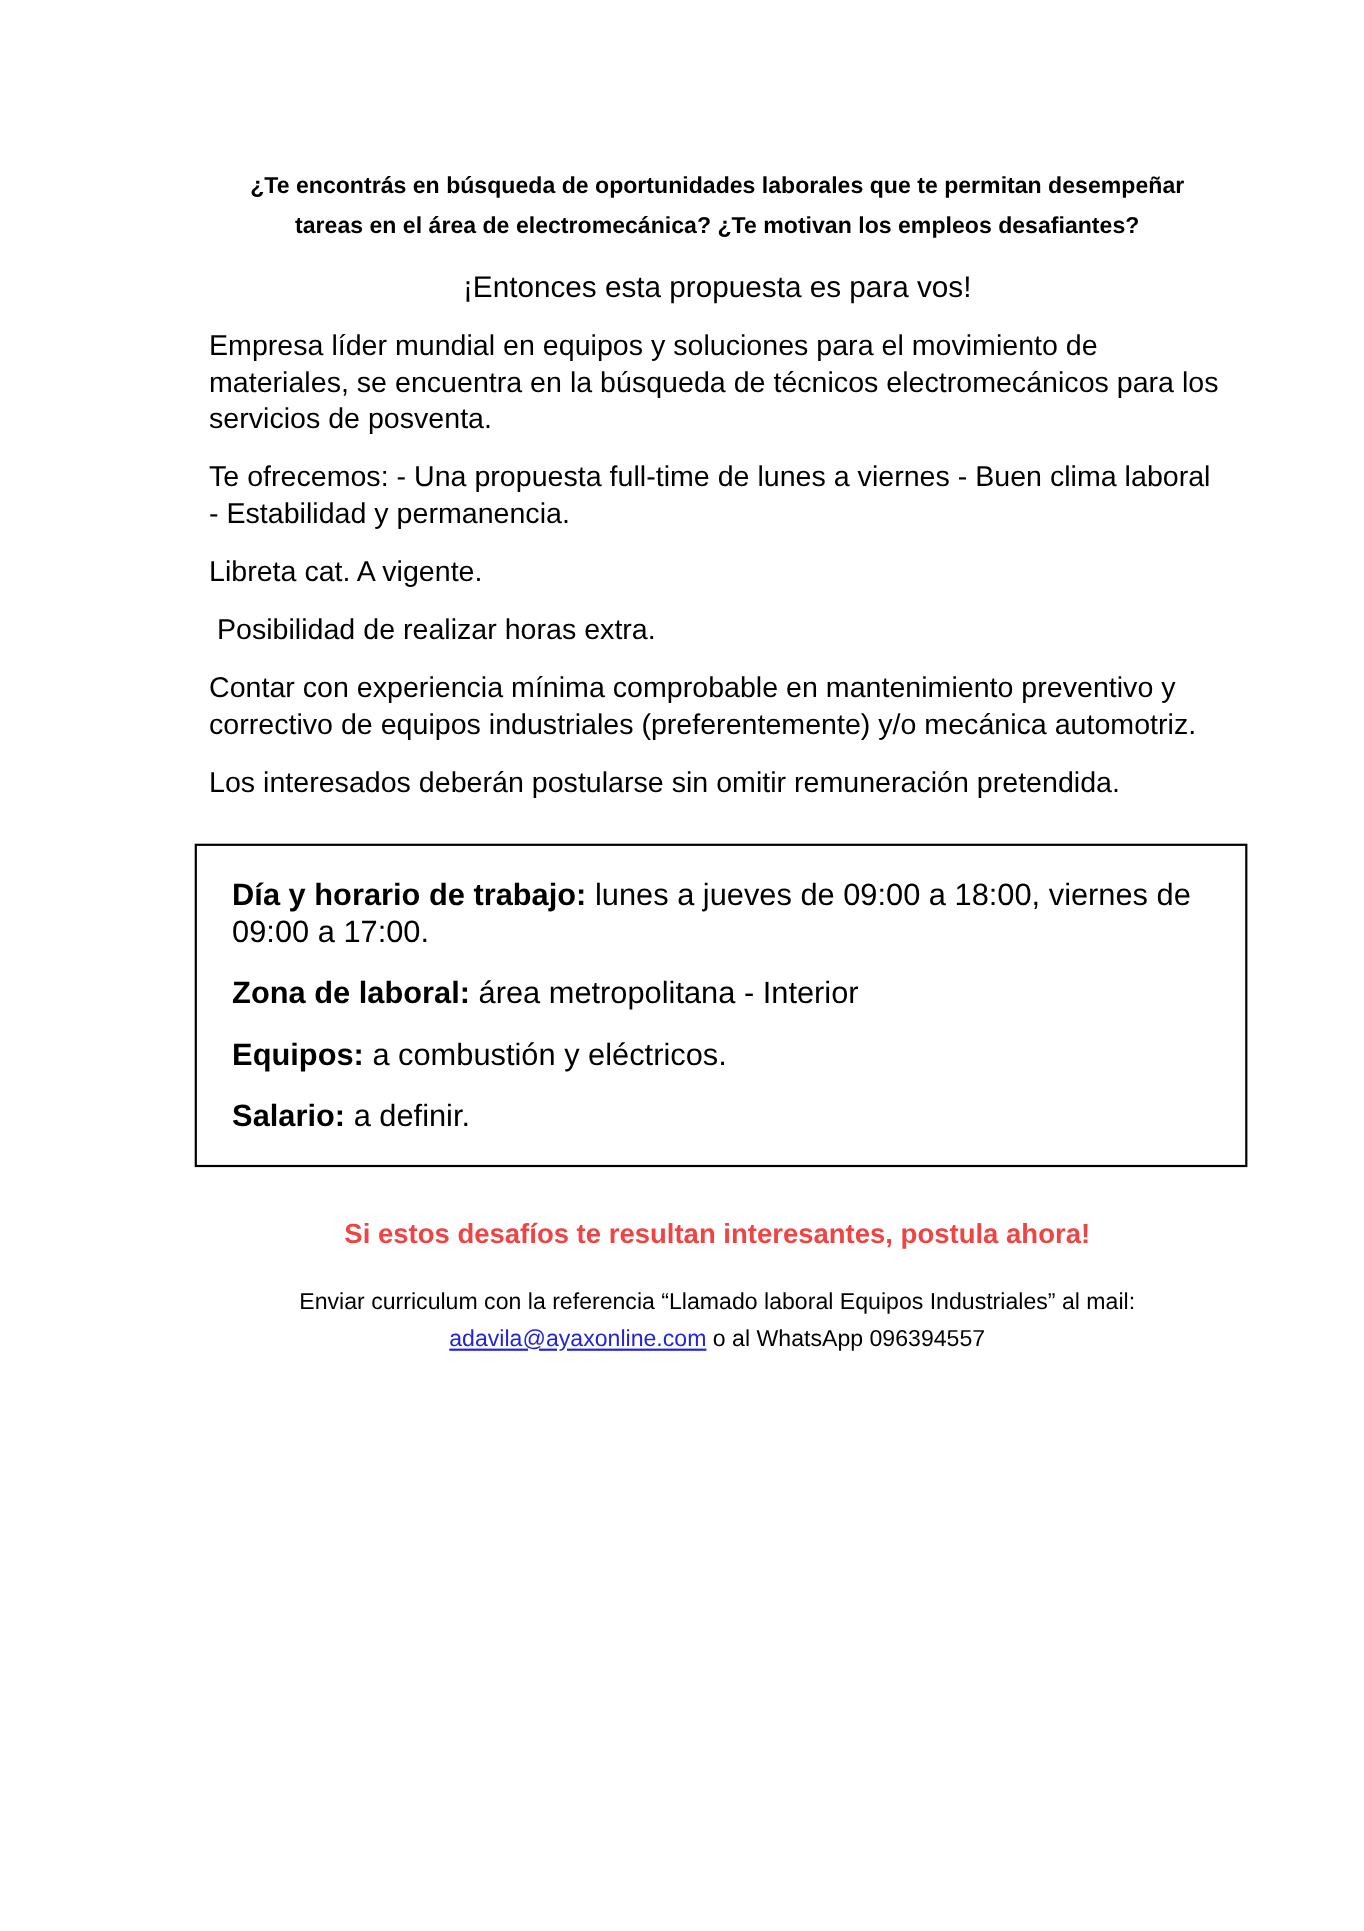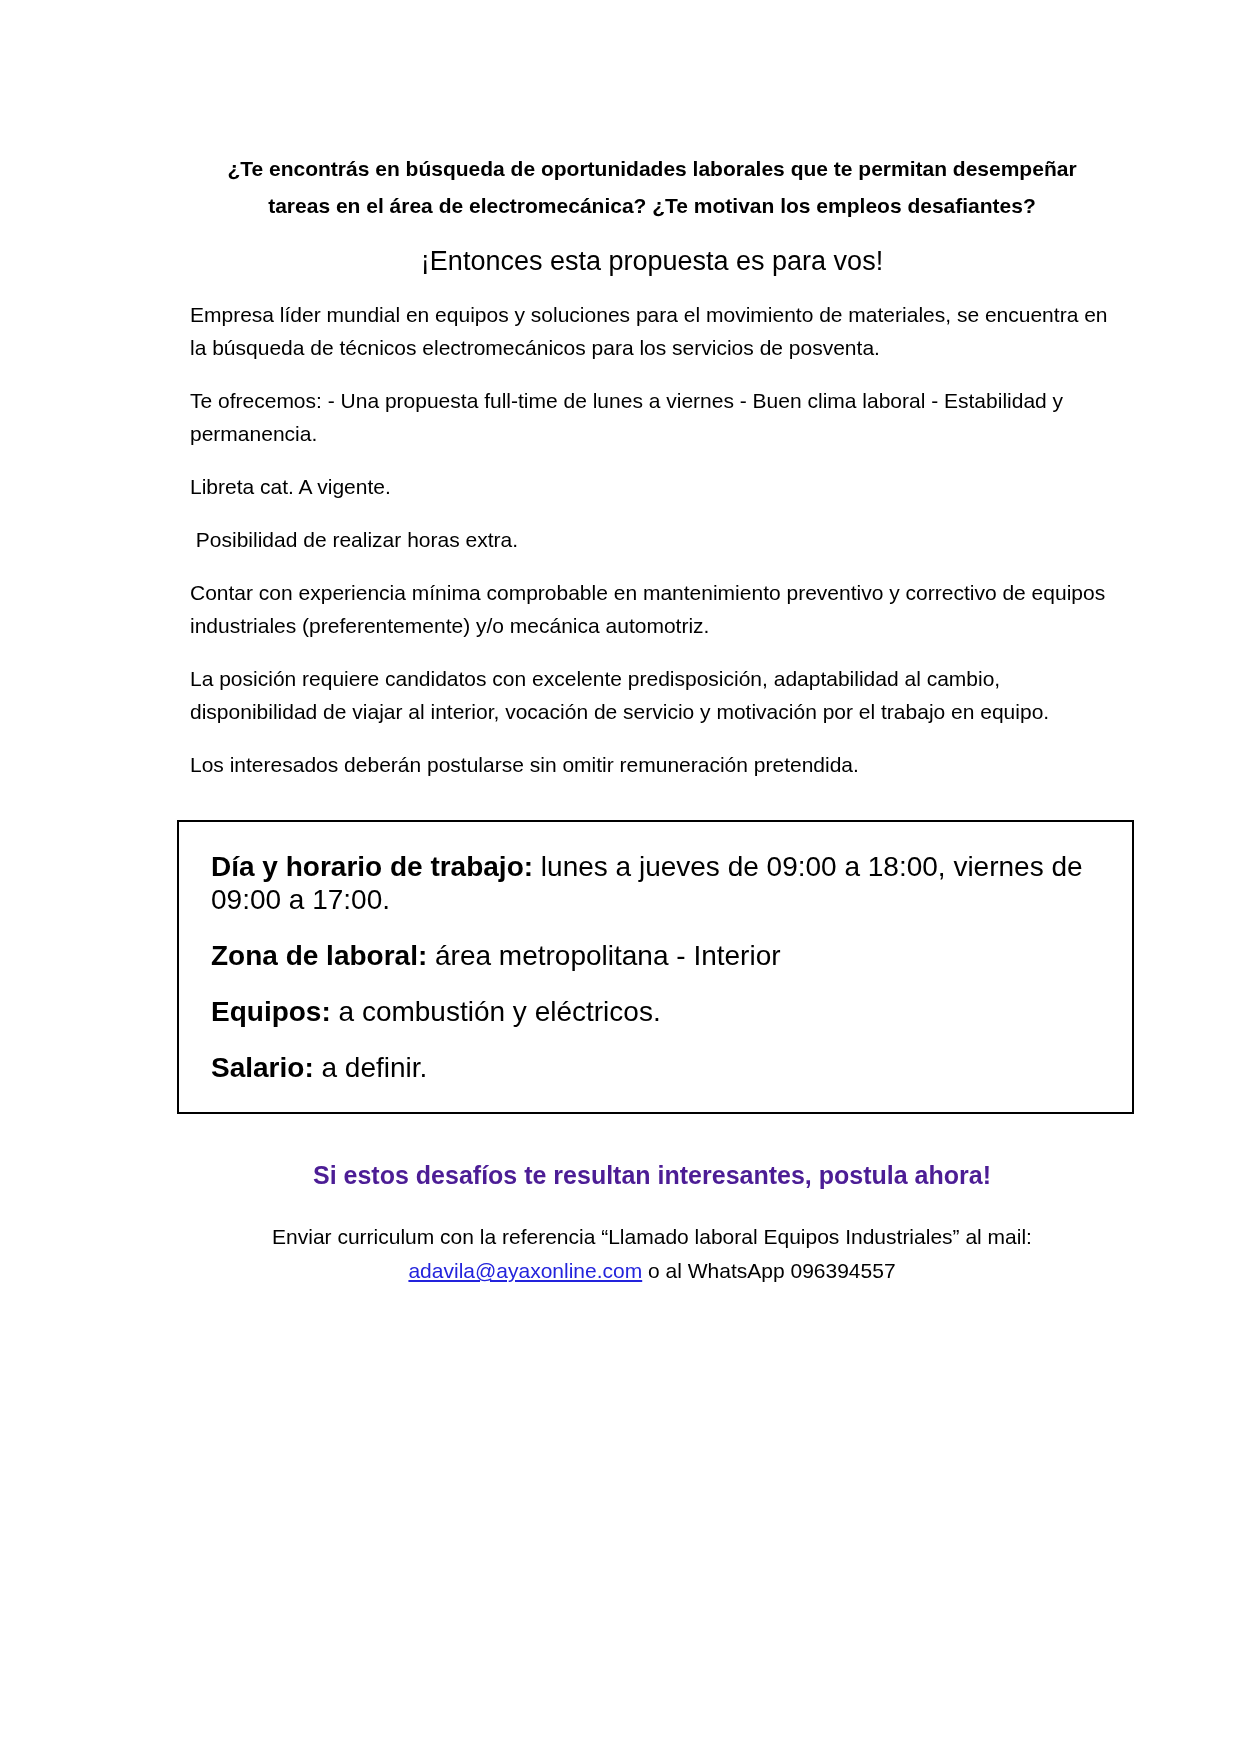--- a/index.html
+++ b/index.html
@@ -32,21 +32,21 @@
     display: block;
     white-space: pre-wrap;
   }
   .subtitle {
     font-size: 27px;
     line-height: 33px;
     text-align: center;
     margin: 0 0 20px 0;
   }
   p.body-par {
-    font-size: 21px;
+    font-size: 26px;
     line-height: 33px;
     margin: 0 0 20px 0;
     white-space: pre-wrap;
   }
   .details-box {
     box-sizing: border-box;
     margin: 39px 0 0 -13px;
     width: 957px;
     border: 2px solid #000000;
     padding: 28px 32px;
@@ -60,21 +60,21 @@
     margin-bottom: 0;
   }
   .details-box .box-label {
     font-weight: bold;
   }
   .cta-headline {
     font-size: 25px;
     font-weight: bold;
     line-height: 30px;
     text-align: center;
-    color: #4c1d95;
+    color: #ef4444;
     margin: 46px 0 0 0;
   }
   .cta-contact {
     font-size: 21px;
     line-height: 34px;
     text-align: center;
     margin: 30px 0 0 0;
   }
   .cta-contact .contact-line {
     display: block;
@@ -97,21 +97,20 @@
       <span class="title-line">tareas en el área de electromecánica? ¿Te motivan los empleos desafiantes?</span>
     </h1>
 
     <div class="subtitle">¡Entonces esta propuesta es para vos!</div>
 
     <p class="body-par">Empresa líder mundial en equipos y soluciones para el movimiento de materiales, se encuentra en la búsqueda de técnicos electromecánicos para los servicios de posventa.</p>
     <p class="body-par">Te ofrecemos: - Una propuesta full-time de lunes a viernes - Buen clima laboral - Estabilidad y permanencia.</p>
     <p class="body-par">Libreta cat. A vigente.</p>
     <p class="body-par"> Posibilidad de realizar horas extra.</p>
     <p class="body-par">Contar con experiencia mínima comprobable en mantenimiento preventivo y correctivo de equipos industriales (preferentemente) y/o mecánica automotriz.</p>
-    <p class="body-par">La posición requiere candidatos con excelente predisposición, adaptabilidad al cambio, disponibilidad de viajar al interior, vocación de servicio y motivación por el trabajo en equipo.</p>
     <p class="body-par">Los interesados deberán postularse sin omitir remuneración pretendida.</p>
 
     <div class="details-box">
       <p class="box-par">
         <strong class="box-label">Día y horario de trabajo:</strong>
         <span class="box-value">lunes a jueves de 09:00 a 18:00, viernes de 09:00 a 17:00.</span>
       </p>
       <p class="box-par">
         <strong class="box-label">Zona de laboral:</strong>
         <span class="box-value">área metropolitana - Interior</span>

